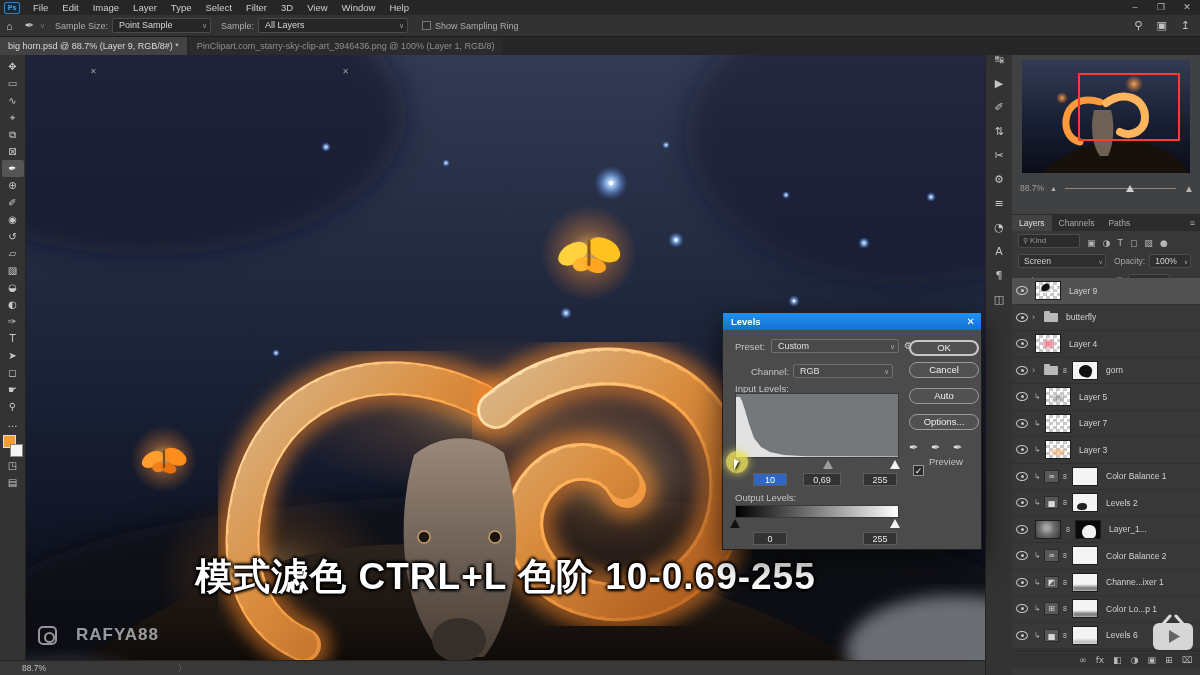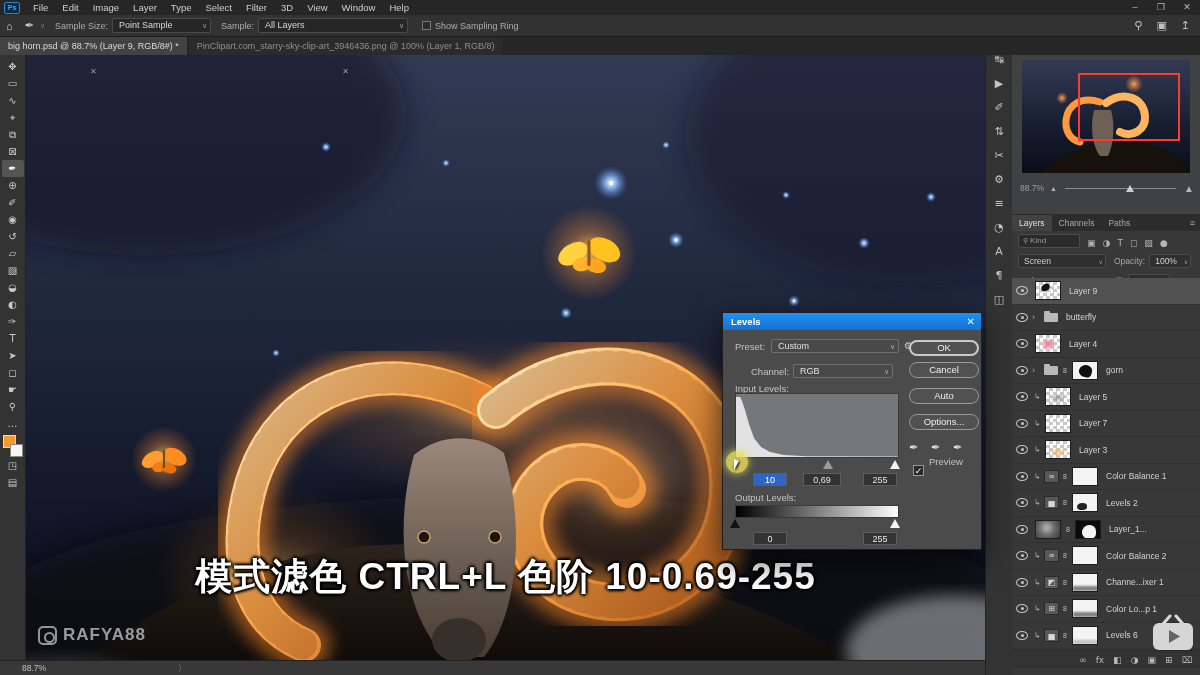--- a/index.html
+++ b/index.html
@@ -50,21 +50,21 @@
   #bg-swatch { position:absolute; right:0; bottom:0; width:13px; height:13px;
     background:#f5f5f5; border:1px solid #888; }
 
   
   #canvas { position:absolute; left:26px; top:55px; width:959px; height:605px;
     overflow:hidden; background:#10131f; }
   #subtitle { position:absolute; left:0; top:497px; width:959px; text-align:center;
     color:#fff; font-size:37px; font-weight:bold; letter-spacing:1px;
     text-shadow:-2px 0 3px #000, 2px 0 3px #000, 0 -2px 3px #000, 0 2px 3px #000; }
   #watermark { position:absolute; left:12px; top:570px; display:flex; align-items:center;
-    gap:6px; opacity:.72; }
+    gap:19px; opacity:.72; }
   #ig-icon { width:19px; height:19px; border:2px solid #c9c9cf; border-radius:5px; position:relative; }
   #ig-icon:after { content:""; position:absolute; left:4px; top:4px; width:7px; height:7px;
     border:2px solid #c9c9cf; border-radius:50%; }
   #watermark-text { color:#cdd0d6; font-size:17px; font-weight:bold; letter-spacing:1px; }
 
   
   #levels { position:absolute; left:722px; top:312px; width:260px; height:238px;
     background:#4b4b4b; border:1px solid #1e1e1e; box-shadow:0 10px 28px rgba(0,0,0,.65);
     z-index:50; font-size:9.5px; color:#d8d8d8; }
   #levels-title { position:absolute; left:0; top:0; width:100%; height:17px;

